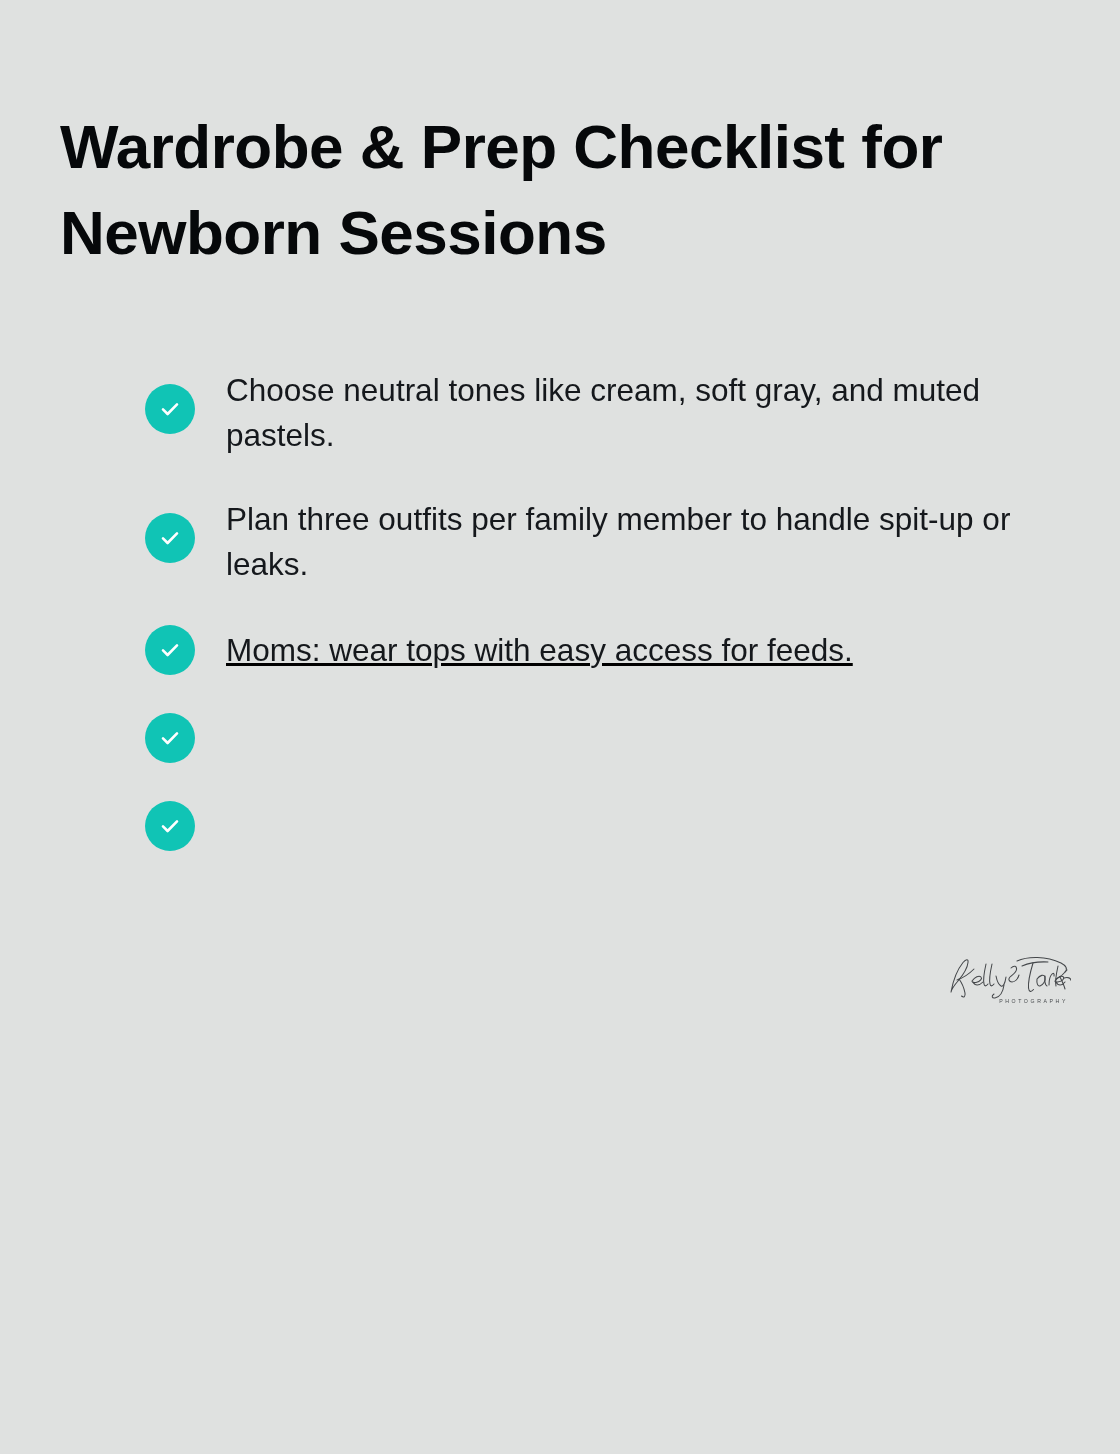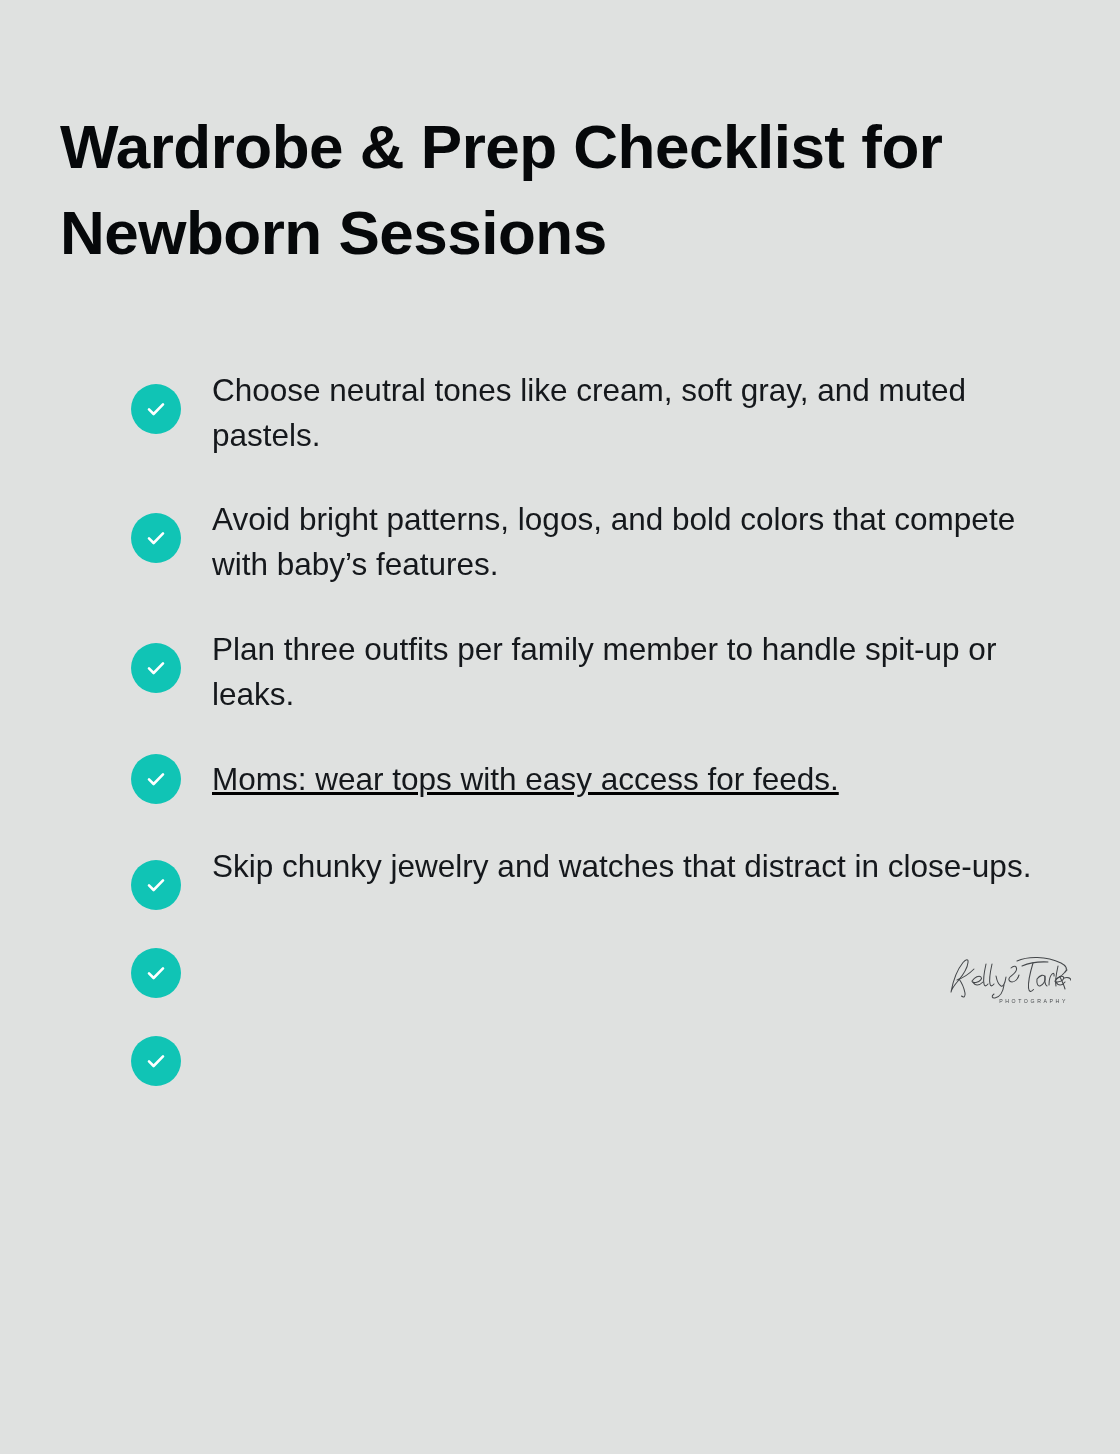--- a/index.html
+++ b/index.html
@@ -36,21 +36,21 @@
     font-size: 62px;
     line-height: 1.38;
     letter-spacing: -0.5px;
     color: #06080a;
     white-space: pre-line;
   }
 
   
   .checklist {
     position: absolute;
-    left: 131px;
+    left: 145px;
     top: 366px;
     width: 910px;
     margin: 0;
     padding: 0;
     list-style: none;
   }
   .check-item {
     display: flex;
     align-items: flex-start;
     margin-bottom: 38px;
@@ -135,45 +135,29 @@
           </svg>
         </span>
         <span class="check-text">Choose neutral tones like cream, soft gray, and muted pastels.</span>
       </li>
       <li class="check-item">
         <span class="check-badge">
           <svg width="26" height="26" viewBox="0 0 26 26" xmlns="http://www.w3.org/2000/svg">
             <path d="M6 13.4 L10.6 18 L20 8.4" fill="none" stroke="#ffffff" stroke-width="2.6" stroke-linecap="round" stroke-linejoin="round"></path>
           </svg>
         </span>
-        <span class="check-text">Avoid bright patterns, logos, and bold colors that compete with baby’s features.</span>
-      </li>
-      <li class="check-item">
-        <span class="check-badge">
-          <svg width="26" height="26" viewBox="0 0 26 26" xmlns="http://www.w3.org/2000/svg">
-            <path d="M6 13.4 L10.6 18 L20 8.4" fill="none" stroke="#ffffff" stroke-width="2.6" stroke-linecap="round" stroke-linejoin="round"></path>
-          </svg>
-        </span>
         <span class="check-text">Plan three outfits per family member to handle spit-up or leaks.</span>
       </li>
       <li class="check-item single">
         <span class="check-badge">
           <svg width="26" height="26" viewBox="0 0 26 26" xmlns="http://www.w3.org/2000/svg">
             <path d="M6 13.4 L10.6 18 L20 8.4" fill="none" stroke="#ffffff" stroke-width="2.6" stroke-linecap="round" stroke-linejoin="round"></path>
           </svg>
         </span>
         <span class="check-text">Moms: wear tops with easy access for feeds.</span>
-      </li>
-      <li class="check-item">
-        <span class="check-badge">
-          <svg width="26" height="26" viewBox="0 0 26 26" xmlns="http://www.w3.org/2000/svg">
-            <path d="M6 13.4 L10.6 18 L20 8.4" fill="none" stroke="#ffffff" stroke-width="2.6" stroke-linecap="round" stroke-linejoin="round"></path>
-          </svg>
-        </span>
-        <span class="check-text">Skip chunky jewelry and watches that distract in close-ups.</span>
       </li>
       <li class="check-item single">
         <span class="check-badge">
           <svg width="26" height="26" viewBox="0 0 26 26" xmlns="http://www.w3.org/2000/svg">
             <path d="M6 13.4 L10.6 18 L20 8.4" fill="none" stroke="#ffffff" stroke-width="2.6" stroke-linecap="round" stroke-linejoin="round"></path>
           </svg>
         </span>
       </li>
       <li class="check-item single">
         <span class="check-badge">

